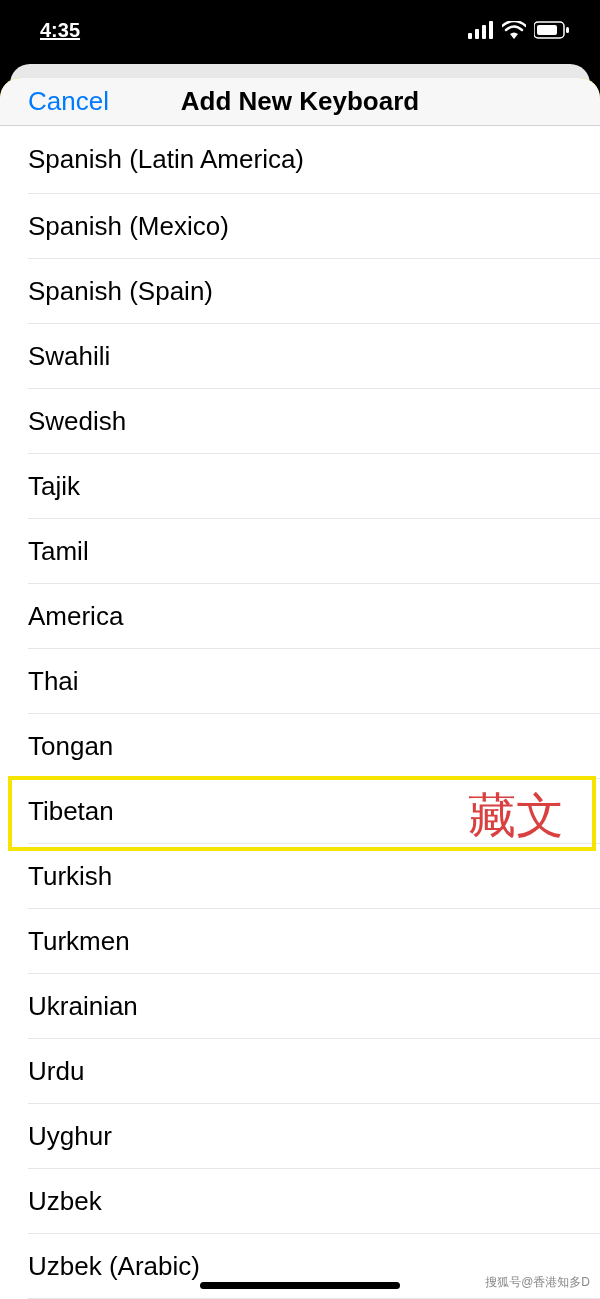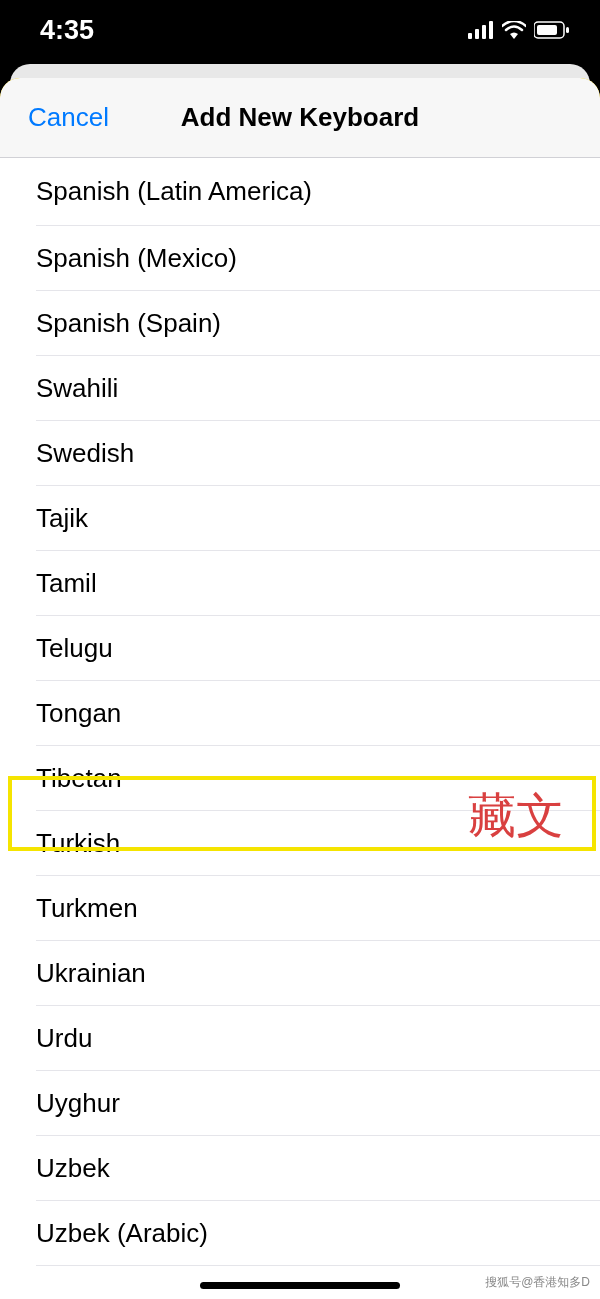--- a/index.html
+++ b/index.html
@@ -13,22 +13,23 @@
     }
     .status-bar {
       height: 60px;
       display: flex;
       align-items: center;
       justify-content: space-between;
       padding: 0 30px 0 40px;
       color: #fff;
     }
     .time {
-      font-size: 27px;
+      font-size: 20px;
       font-weight: 600;
+      text-decoration: underline;
     }
     .status-icons {
       display: flex;
       align-items: center;
       gap: 8px;
     }
     .modal-backdrop {
       position: absolute;
       top: 64px;
       left: 10px;
@@ -68,21 +69,21 @@
     .nav-title {
       width: 100%;
       text-align: center;
       font-size: 26px;
       font-weight: 700;
       color: #000;
     }
     .list {
       flex: 1;
       background: #fff;
-      padding-left: 36px;
+      padding-left: 28px;
     }
     .list-item {
       height: 65px;
       display: flex;
       align-items: center;
       font-size: 26px;
       color: #000;
       border-bottom: 1px solid #e5e5ea;
       position: relative;
     }
@@ -178,21 +179,24 @@
     <div class="list-item">
         <span>Swedish</span>
       </div>
     <div class="list-item">
         <span>Tajik</span>
       </div>
     <div class="list-item">
         <span>Tamil</span>
       </div>
     <div class="list-item">
-        <span>Telugu</span>
+        <span>America</span>
+      </div>
+    <div class="list-item">
+        <span>Thai</span>
       </div>
     <div class="list-item">
         <span>Tongan</span>
       </div>
     <div class="list-item">
         <span>Tibetan</span>
       </div>
     <div class="list-item">
         <span>Turkish</span>
       </div>

